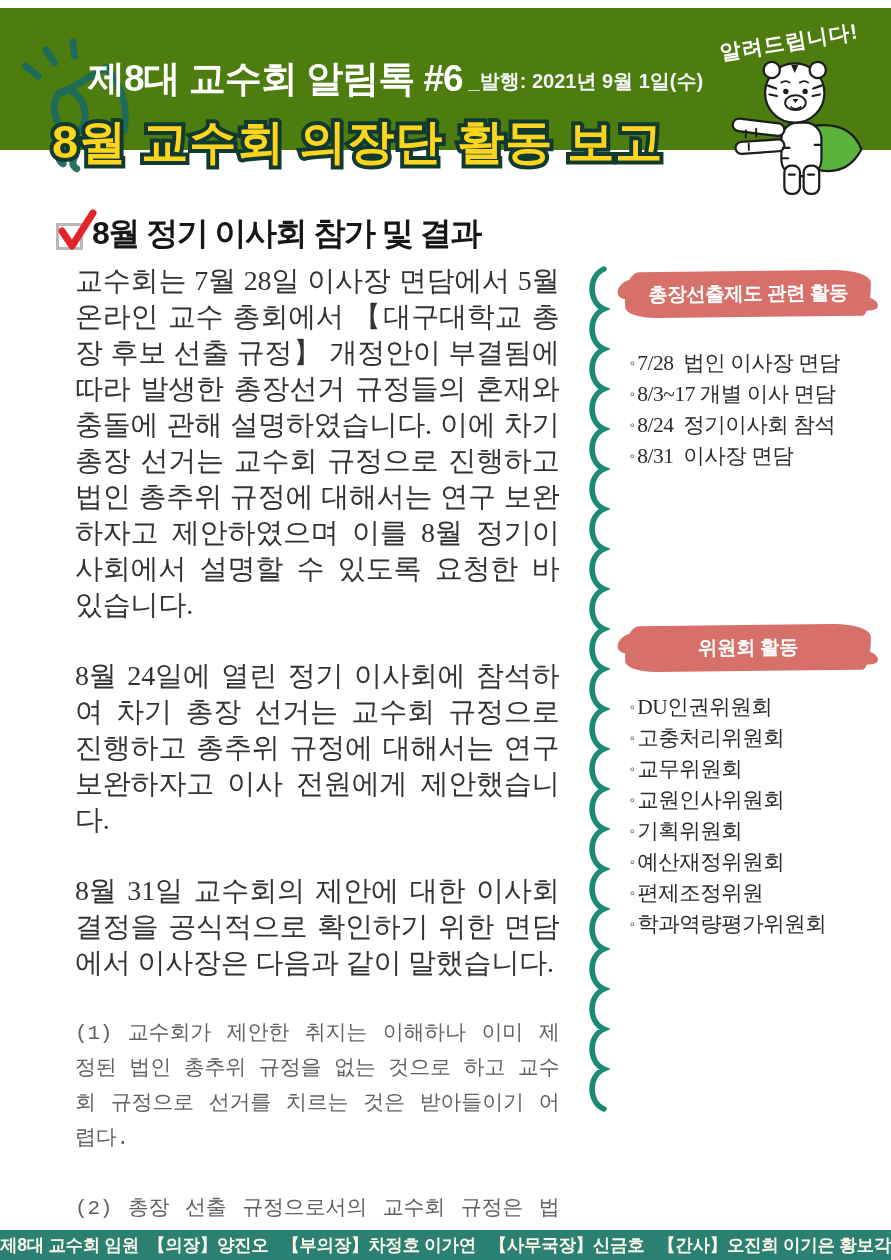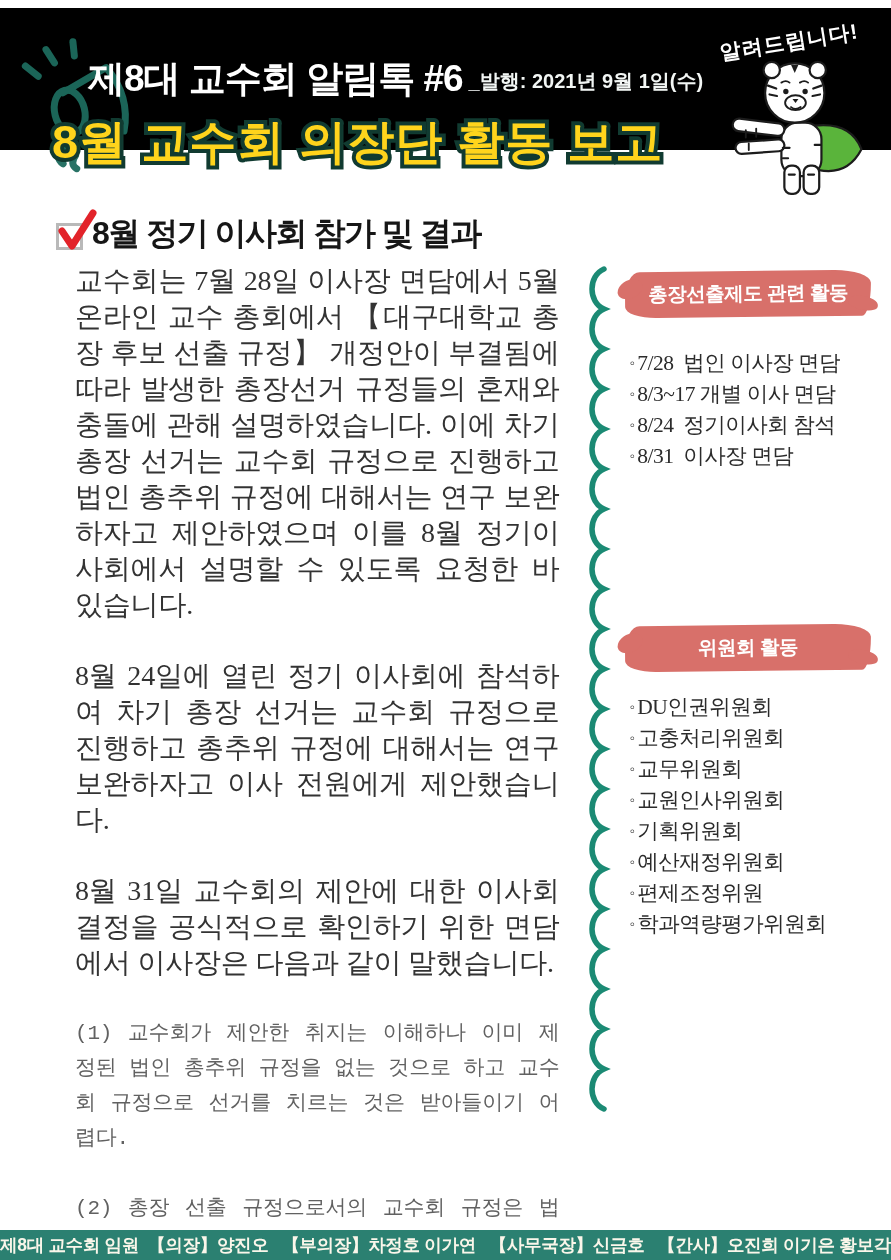--- a/index.html
+++ b/index.html
@@ -10,21 +10,21 @@
     margin: 0 auto;
     background: #ffffff;
     font-family: "Liberation Sans", sans-serif;
     overflow: hidden;
   }
 
   
   .header {
     position: absolute; top: 8px; left: 0;
     width: 891px; height: 142px;
-    background: #000000;
+    background: #4d7c0f;
   }
   .megaphone { position: absolute; left: 18px; top: 22px; opacity: .95; }
   .header-text { position: absolute; left: 88px; top: 46px; white-space: nowrap; }
   .main-title {
     color: #ffffff; font-size: 37px; font-weight: 800; letter-spacing: -1px;
   }
   .issue-info {
     color: #f2f6f4; font-size: 20px; font-weight: 600; margin-left: 6px;
     position: relative; bottom: 3px;
   }

